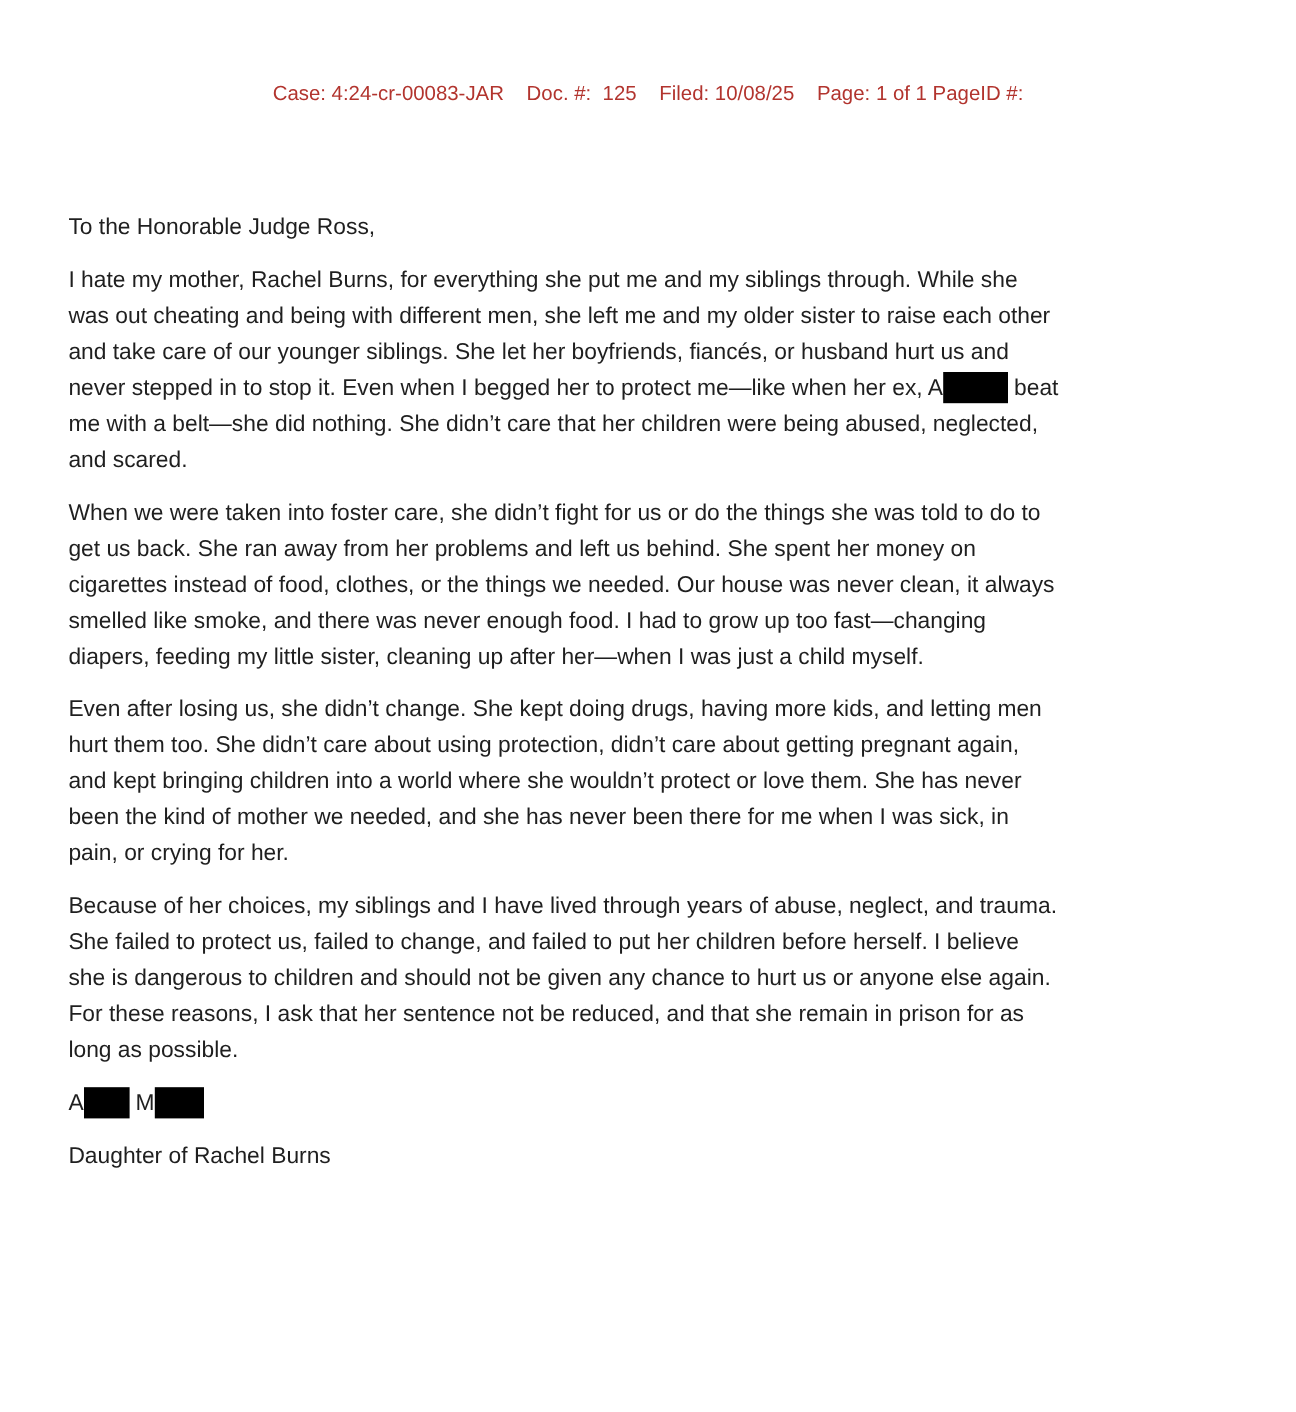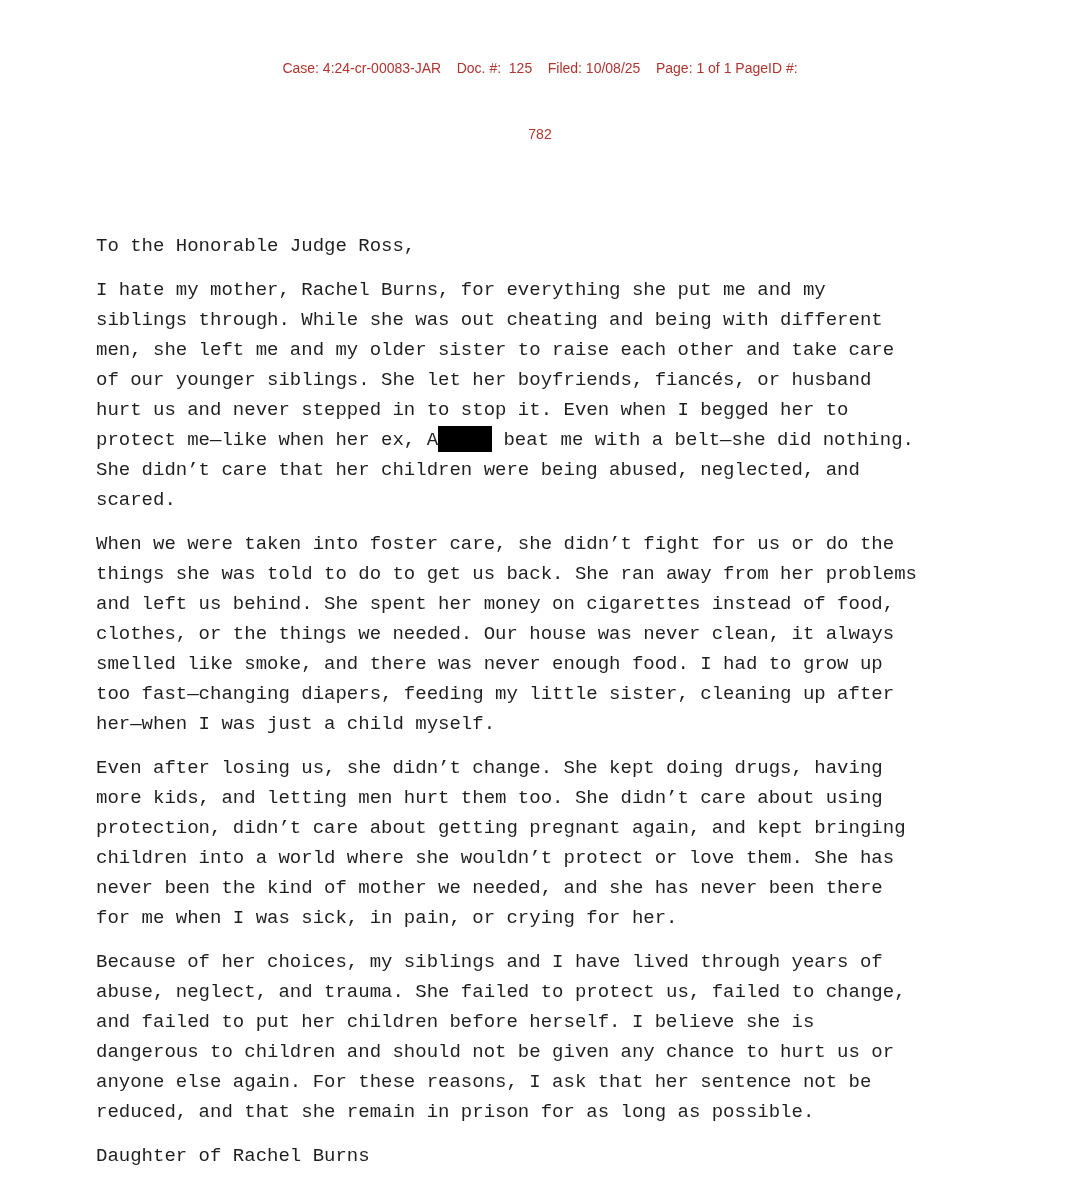--- a/index.html
+++ b/index.html
@@ -7,57 +7,55 @@
     padding: 0;
   }
   body {
     width: 1080px;
     height: 1177px;
     background: #ffffff;
     overflow: hidden;
     font-family: "Liberation Sans", sans-serif;
   }
   .court-header {
-    padding-top: 13px;
+    padding-top: 23px;
     text-align: center;
     color: #b2342e;
-    font-size: 14px;
+    font-size: 17px;
     line-height: 22px;
     white-space: pre-wrap;
   }
   .letter {
-    margin-left: 96px;
+    margin-left: 57px;
     width: 828px;
     padding-top: 64px;
     color: #1f1f1f;
     font-size: 19px;
     line-height: 30px;
-    font-family: Liberation Mono, monospace;
   }
   .para {
     margin: 0 0 14px 0;
   }
   .redaction {
     display: inline-block;
     height: 26px;
     background: #000000;
     vertical-align: -7px;
   }
 </style>
 </head>
 <body>
 
 <div class="court-header">
   <div>Case: 4:24-cr-00083-JAR    Doc. #:  125    Filed: 10/08/25    Page: 1 of 1 PageID #:</div>
-  <div>782</div>
 </div>
 
 <div class="letter">
   <p class="para">To the Honorable Judge Ross,</p>
   <div>
       <p class="para"><span>I hate my mother, Rachel Burns, for everything she put me and my siblings through. While she was out cheating and being with different men, she left me and my older sister to raise each other and take care of our younger siblings. She let her boyfriends, fiancés, or husband hurt us and never stepped in to stop it. Even when I begged her to protect me—like when her ex, A</span><span class="redaction" style="width: 54px;"></span><span>  beat me with a belt—she did nothing. She didn’t care that her children were being abused, neglected, and scared.</span></p>
       <p class="para"><span>When we were taken into foster care, she didn’t fight for us or do the things she was told to do to get us back. She ran away from her problems and left us behind. She spent her money on cigarettes instead of food, clothes, or the things we needed. Our house was never clean, it always smelled like smoke, and there was never enough food. I had to grow up too fast—changing diapers, feeding my little sister, cleaning up after her—when I was just a child myself.</span></p>
       <p class="para"><span>Even after losing us, she didn’t change. She kept doing drugs, having more kids, and letting men hurt them too. She didn’t care about using protection, didn’t care about getting pregnant again, and kept bringing children into a world where she wouldn’t protect or love them. She has never been the kind of mother we needed, and she has never been there for me when I was sick, in pain, or crying for her.</span></p>
       <p class="para"><span>Because of her choices, my siblings and I have lived through years of abuse, neglect, and trauma. She failed to protect us, failed to change, and failed to put her children before herself. I believe she is dangerous to children and should not be given any chance to hurt us or anyone else again. For these reasons, I ask that her sentence not be reduced, and that she remain in prison for as long as possible.</span></p>
     </div>
+  <p class="para"><span>A</span><span class="redaction" style="width: 38px;"></span><span> M</span><span class="redaction" style="width: 41px;"></span></p>
   <p class="para">Daughter of Rachel Burns</p>
-  <p class="para"><span>A</span><span class="redaction" style="width: 38px;"></span><span> M</span><span class="redaction" style="width: 41px;"></span></p>
 </div>
 
 </body></html>

